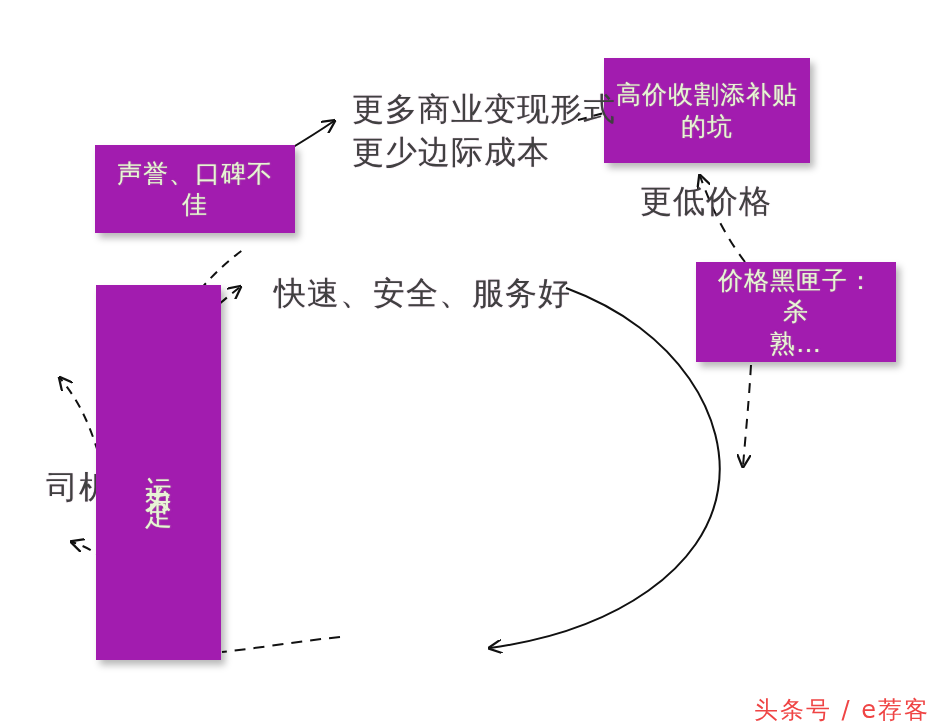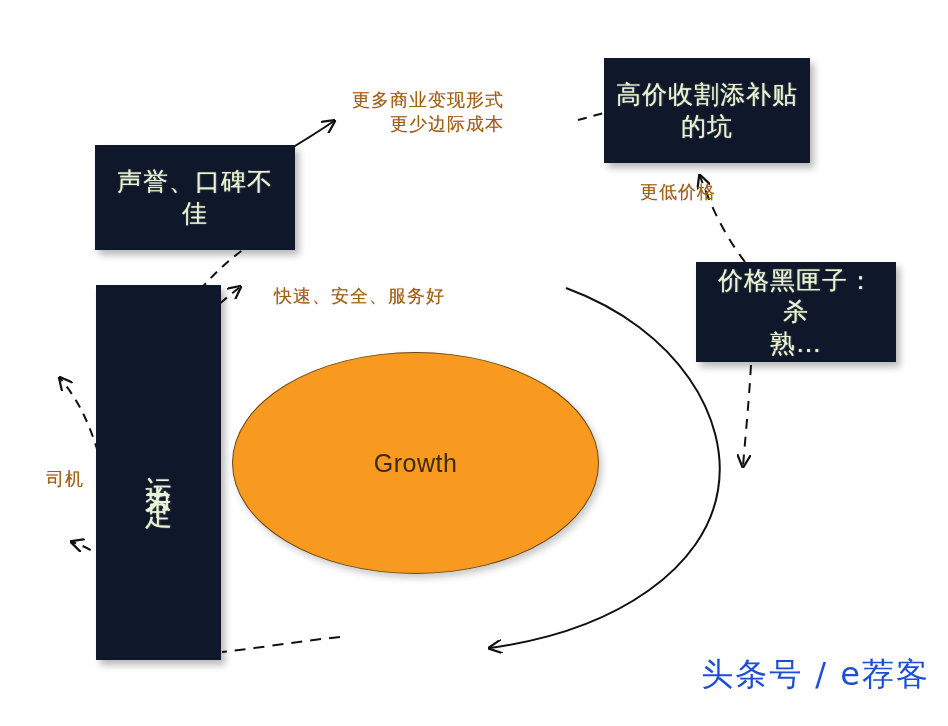--- a/index.html
+++ b/index.html
@@ -17,21 +17,21 @@
   }
   #edges {
     position: absolute;
     left: 0; top: 0;
     width: 948px;
     height: 726px;
     pointer-events: none;
   }
   .node-box {
     position: absolute;
-    background: #0f172a;
+    background: #a21caf;
     box-shadow: 4px 5px 7px rgba(0,0,0,0.28);
     display: flex;
     align-items: center;
     justify-content: center;
     text-align: center;
     color: #e9f3d8;
     font-size: 25px;
     line-height: 1.26;
     letter-spacing: 1px;
     font-family: "DejaVu Sans", "Liberation Sans", sans-serif;
@@ -66,36 +66,35 @@
     z-index: 2;
   }
   .growth-label {
     color: #3d2a0a;
     font-size: 25px;
     font-family: "Liberation Sans", sans-serif;
     letter-spacing: 0.5px;
   }
   .edge-label {
     position: absolute;
-    color: #a16207;
-    font-size: 18px;
+    color: #404040;
+    font-size: 32px;
     line-height: 1.35;
     font-family: "DejaVu Sans", "Liberation Sans", sans-serif;
     letter-spacing: 1px;
     white-space: pre-line;
     z-index: 4;
     text-shadow: 0 0 1px rgba(120,40,110,0.45);
-    text-align: right;
   }
   #watermark {
     position: absolute;
     right: 18px;
-    bottom: 29px;
-    color: #1d4ed8;
-    font-size: 32px;
+    bottom: 0;
+    color: #ef4444;
+    font-size: 24px;
     letter-spacing: 2px;
     font-family: "DejaVu Sans", "Liberation Sans", sans-serif;
     z-index: 5;
   }
 </style>
 </head>
 <body>
 
 <div id="canvas">
 
@@ -122,48 +121,45 @@
     <path d="M 196 325 C 212 310, 226 298, 240 287" fill="none" stroke="#111" stroke-width="2" stroke-dasharray="9 7" marker-end="url(#arrow-dash)"></path>
 
     <path d="M 200 290 C 212 276, 226 262, 244 249" fill="none" stroke="#111" stroke-width="2" stroke-dasharray="9 7"></path>
 
     <path d="M 98 452 C 88 420, 78 400, 60 378" fill="none" stroke="#111" stroke-width="2" stroke-dasharray="9 7" marker-end="url(#arrow-dash)"></path>
     <path d="M 103 560 C 96 553, 90 548, 72 542" fill="none" stroke="#111" stroke-width="2" stroke-dasharray="9 7" marker-end="url(#arrow-dash)"></path>
 
     <path d="M 340 637 C 300 641, 260 648, 222 652" fill="none" stroke="#111" stroke-width="2" stroke-dasharray="11 8"></path>
   </svg>
 
-  <div class="node-box" id="box-reputation" style="left:95px; top:145px; width:200px; height:105px;">
+  <div class="node-box" id="box-reputation" style="left:95px; top:145px; width:200px; height:88px;">
     <span class="inner">声誉、口碑不佳</span>
   </div>
 
   <div class="node-box" id="box-capacity" style="left:96px; top:285px; width:125px; height:375px;">
     <span class="inner">运力不足</span>
   </div>
 
   <div class="node-box" id="box-subsidy" style="left:604px; top:58px; width:206px; height:105px;">
     <span class="inner">高价收割添补贴
 的坑</span>
   </div>
 
   <div class="node-box" id="box-price" style="left:696px; top:262px; width:200px; height:100px;">
     <span class="inner">价格黑匣子：杀
 熟…</span>
   </div>
 
-  <div class="growth-ellipse" style="left:232px; top:352px; width:365px; height:220px;">
-    <span class="growth-label">Growth</span>
-  </div>
 
   <div class="edge-label" style="left:352px; top:88px;">更多商业变现形式
 更少边际成本</div>
 
   <div class="edge-label" style="left:640px; top:180px;">更低价格</div>
 
-  <div class="edge-label" style="left:274px; top:284px;">快速、安全、服务好</div>
+  <div class="edge-label" style="left:274px; top:272px;">快速、安全、服务好</div>
 
   <div class="edge-label" style="left:46px; top:468px; z-index:1;font-family:Liberation Mono, monospace;">司机</div>
 
 
 
   <div id="watermark">头条号 / e荐客</div>
 
 </div>
 
 </body></html>

